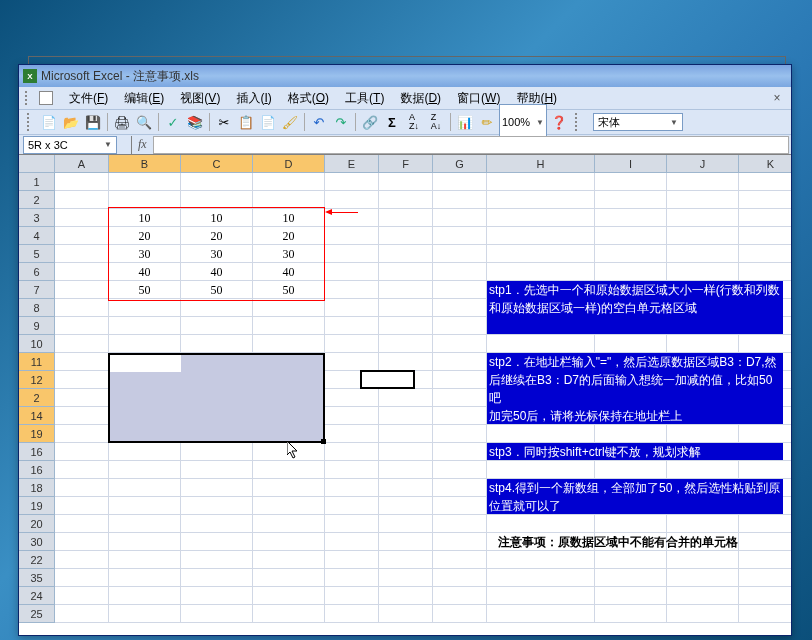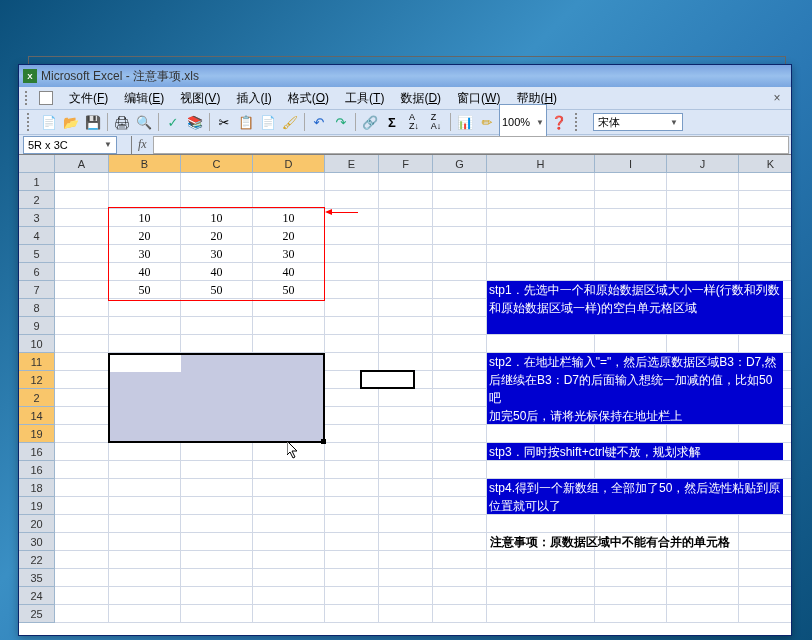--- a/index.html
+++ b/index.html
@@ -189,21 +189,21 @@
   line-height: 18px;
   padding: 0 3px;
 }
 .cell.num { text-align: center; font-family: "宋体"; }
 .cell.bluefill {
   background: #0000D0;
   color: white;
   border-right: none;
   border-bottom: 1px solid #d0d7e5;
 }
-.cell.bold { font-weight: bold; }
+.cell.bold { font-weight: bold; margin-left: 8px; }
 .sel-range {
   position: absolute;
   background: #c6cae1;
   border: 2px solid #000;
 }
 .sel-range .anchor {
   position: absolute;
   background: white;
   left: 0; top: 0;
 }

